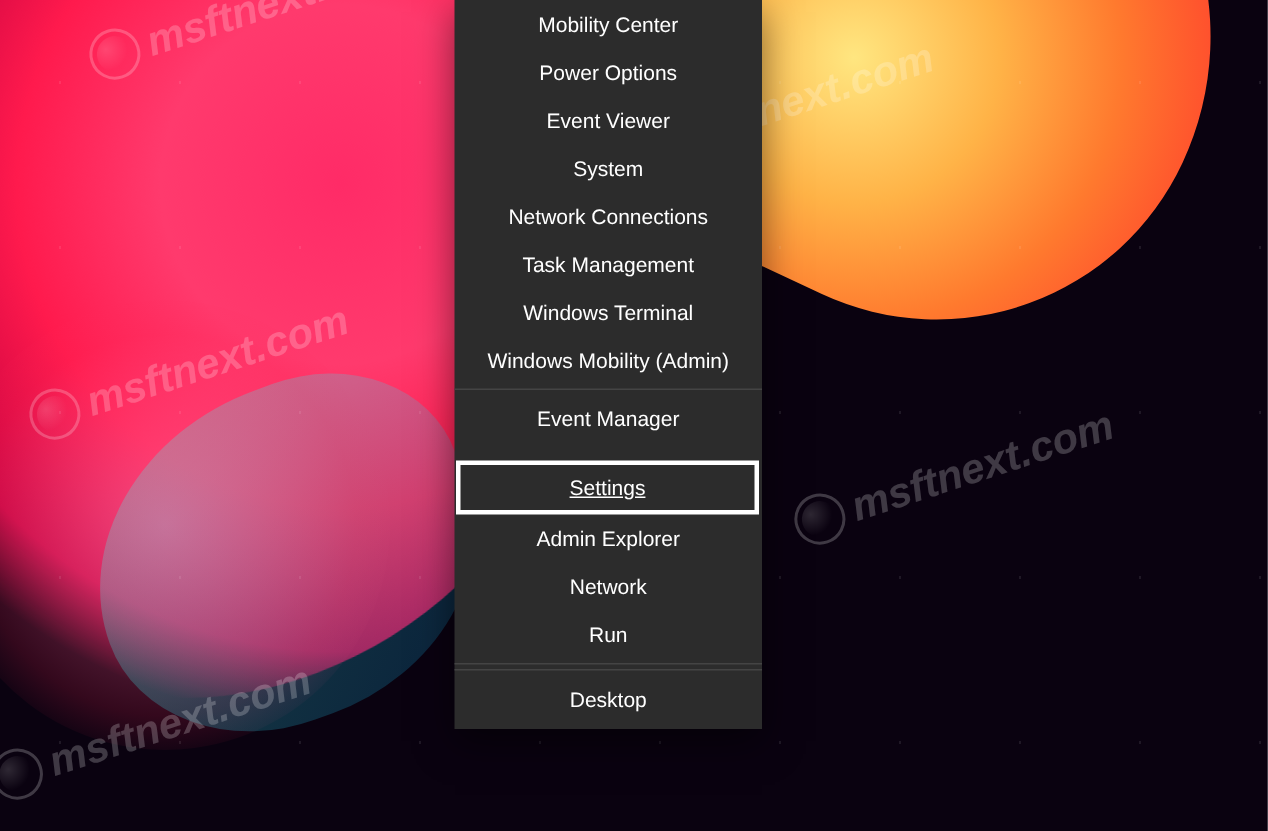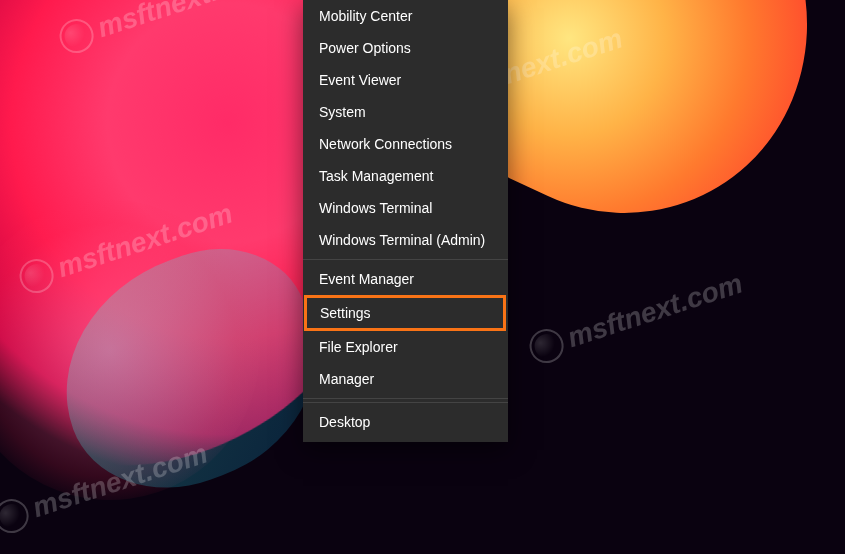--- a/index.html
+++ b/index.html
@@ -95,32 +95,33 @@
     font-size: 14px;
     padding-top: 0;
     padding-bottom: 4px;
     box-shadow: 0 8px 24px rgba(0,0,0,0.5);
   }
   .menu-item {
     padding: 7px 16px 7px 16px;
     cursor: default;
     display: flex;
     align-items: center;
-    justify-content: flex-start;
+    justify-content: center;
     font-weight: 400;
     line-height: 18px;
   }
   .separator {
     height: 1px;
     background: #444444;
     margin: 3px 0;
   }
   .highlight-box {
-    border: 3px solid #f97316;
-    margin: 0 2px 0 1px;
+    border: 3px solid #ffffff;
+    margin: 12px 2px 0 1px;
+    text-decoration: underline;
   }
   .highlight-box .menu-item { padding: 6px 13px 6px 13px; }
   .chevron {
     font-size: 12px;
     color: #dddddd;
   }
 </style>
 </head>
 <body>
 
@@ -168,40 +169,43 @@
   <div class="menu-item">
       <span>Network Connections</span>
     </div>
   <div class="menu-item">
       <span>Task Management</span>
     </div>
   <div class="menu-item">
       <span>Windows Terminal</span>
     </div>
   <div class="menu-item">
-      <span>Windows Terminal (Admin)</span>
+      <span>Windows Mobility (Admin)</span>
     </div>
 
   <div class="separator"></div>
 
   <div class="menu-item">
       <span>Event Manager</span>
     </div>
 
   <div class="highlight-box">
     <div class="menu-item">
         <span>Settings</span>
       </div>
   </div>
 
   <div class="menu-item">
-      <span>File Explorer</span>
-    </div>
-  <div class="menu-item">
-      <span>Manager</span>
+      <span>Admin Explorer</span>
+    </div>
+  <div class="menu-item">
+      <span>Network</span>
+    </div>
+  <div class="menu-item">
+      <span>Run</span>
     </div>
 
   <div class="separator"></div>
 
 
   <div class="separator"></div>
 
   <div class="menu-item">
       <span>Desktop</span>
     </div>

